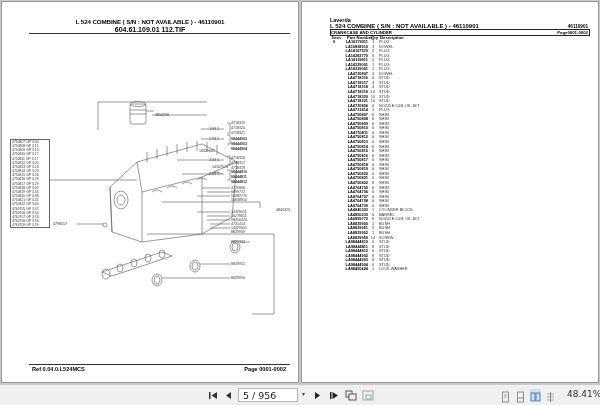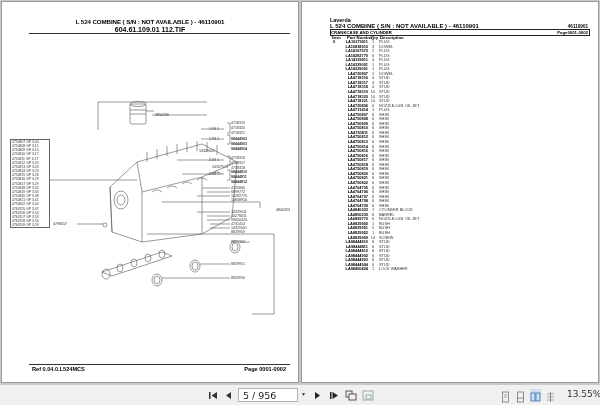--- a/index.html
+++ b/index.html
@@ -585,14 +585,14 @@
       </svg>
   </div>
   <div class="view-icon" style="left:545px;">
     <svg width="11" height="12" viewBox="0 0 11 12">
         <line x1="5.5" y1="1" x2="5.5" y2="11" stroke="#777" stroke-width="0.8"></line>
         <line x1="2" y1="3" x2="9" y2="3" stroke="#777" stroke-width="0.6"></line>
         <line x1="2" y1="6" x2="9" y2="6" stroke="#777" stroke-width="0.6"></line>
         <line x1="2" y1="9" x2="9" y2="9" stroke="#777" stroke-width="0.6"></line>
       </svg>
   </div>
-  <div class="zoom-val">13.55%</div>
+  <div class="zoom-val">48.41%</div>
 </div>
 
 </body></html>

